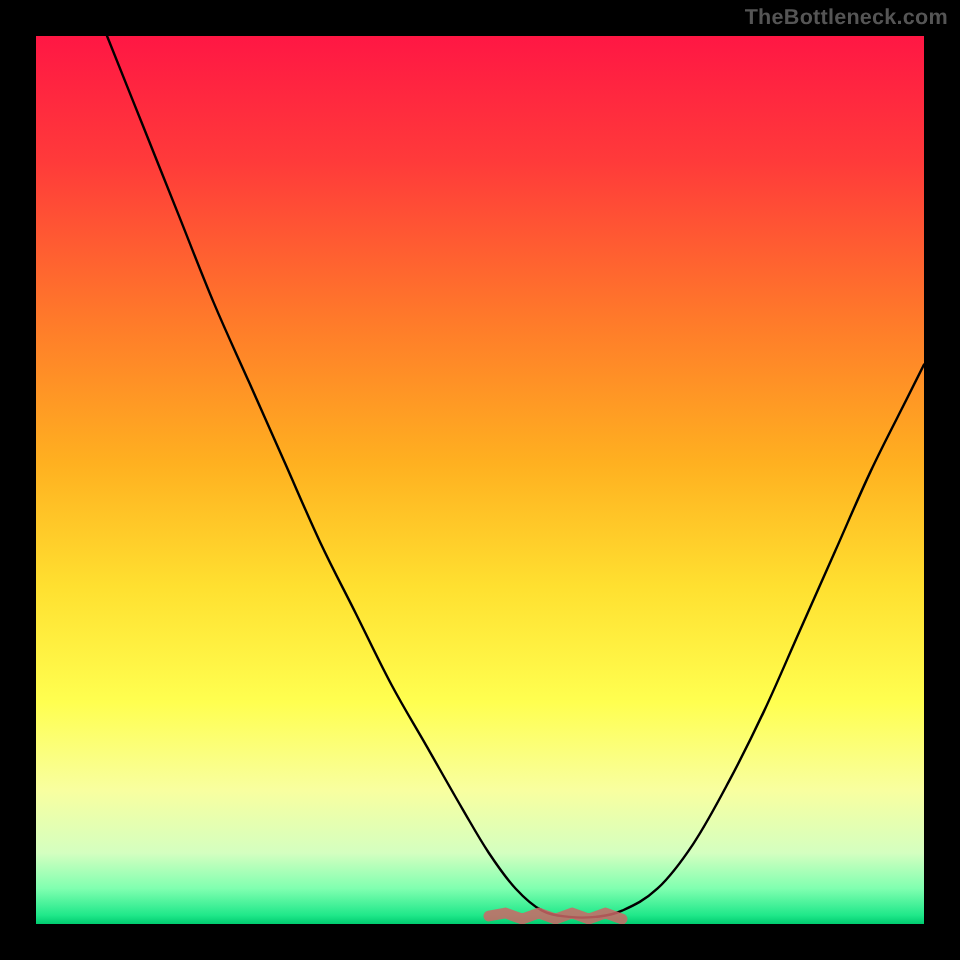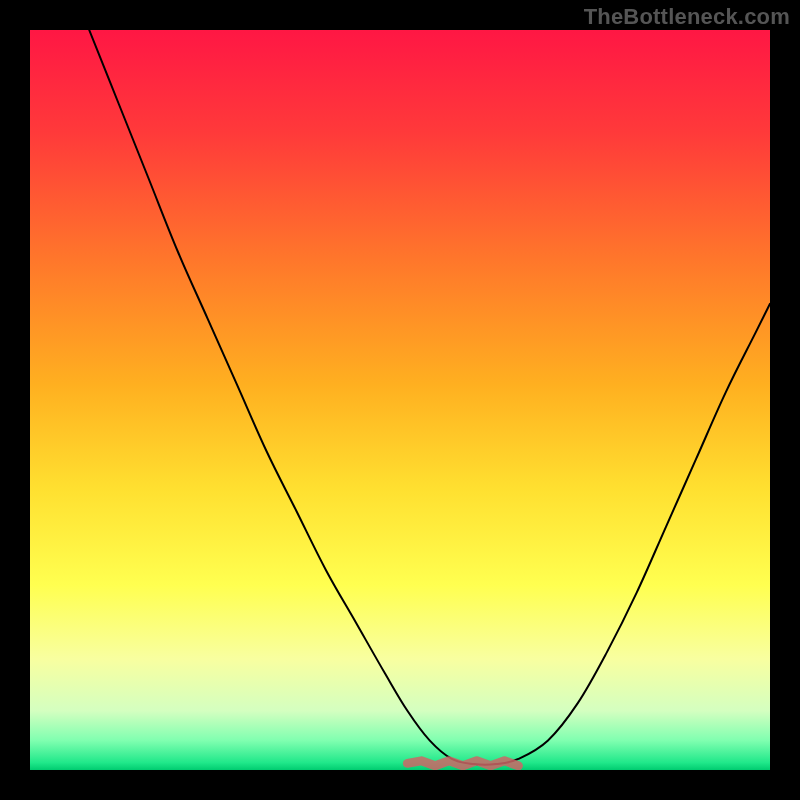--- a/index.html
+++ b/index.html
@@ -15,21 +15,21 @@
     position: relative;
     width: 800px;
     height: 800px;
     background: #000;
   }
   .watermark {
     position: absolute;
     top: 4px;
     right: 10px;
     color: #555;
-    font-size: 22px;
+    font-size: 18px;
     font-weight: 600;
     letter-spacing: 0.2px;
     user-select: none;
   }
   .plot-area {
     position: absolute;
     left: 30px;
     top: 30px;
     width: 740px;
     height: 740px;

